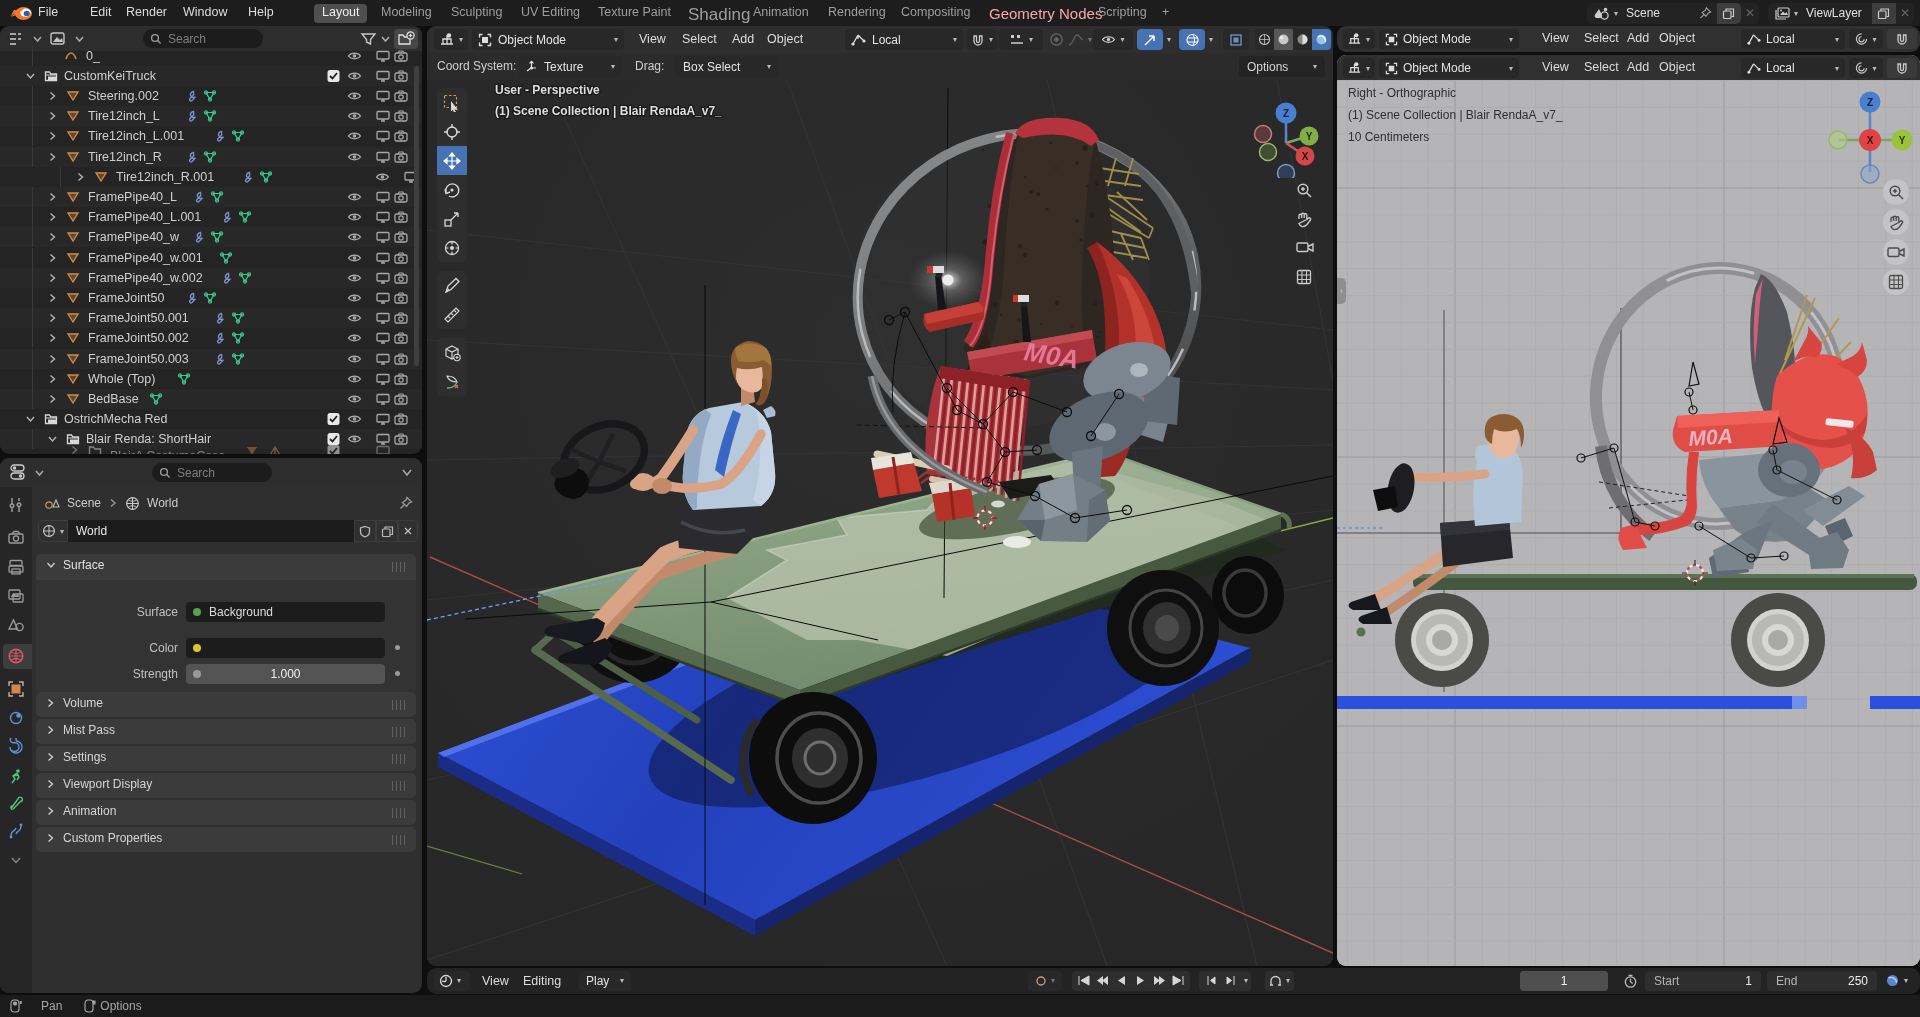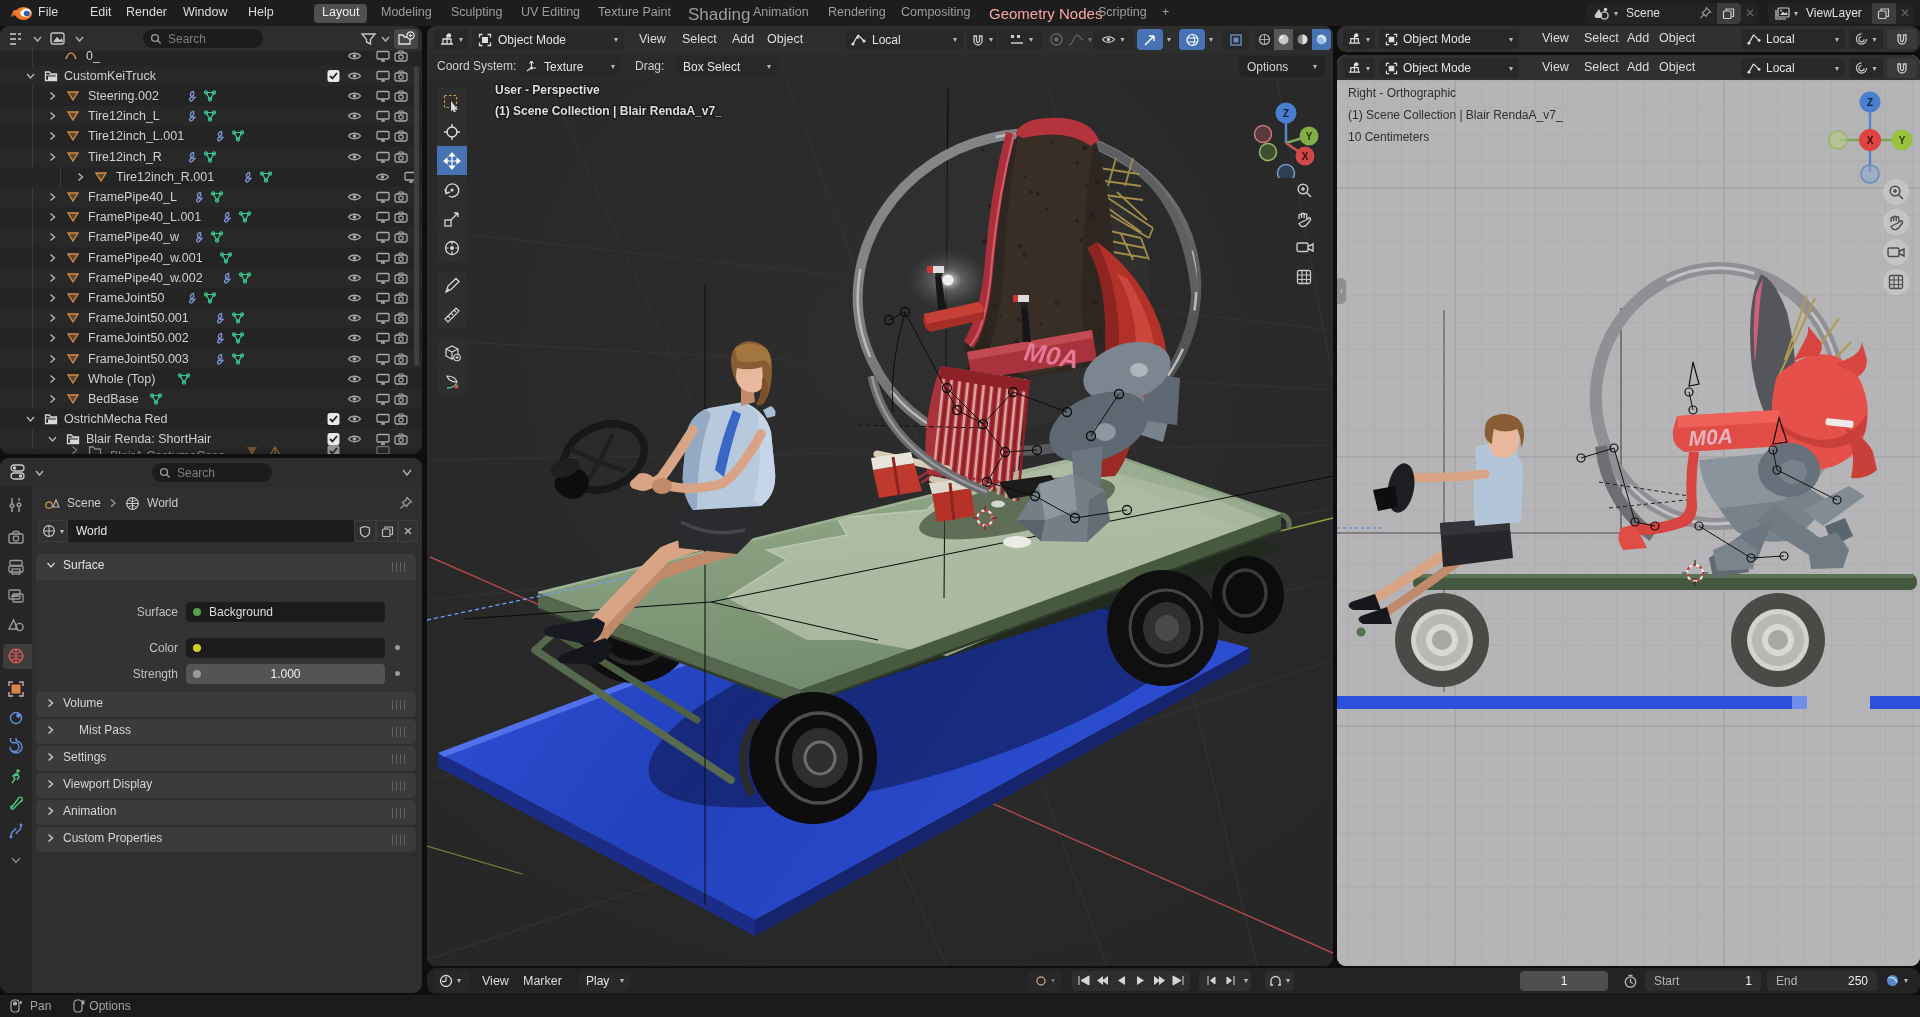--- a/index.html
+++ b/index.html
@@ -905,21 +905,21 @@
           <path d="M2.5 1.5 l4 3.5 -4 3.5" stroke="#ccc" stroke-width="1.4" fill="none"></path>
         </svg>
 <span style="margin-left:8px">Volume</span>
       </div>
 <div class="abs" style="left:392px;top:242px;width:16px;height:10px;background:repeating-linear-gradient(90deg,#6a6a6a 0 1.5px,transparent 1.5px 4px);opacity:.8"></div>
 <div class="abs" style="left:36px;top:261px;width:380px;height:25px;background:#3b3b3b;border-radius:5px"></div>
 <div class="abs row" style="left:46px;top:265px;color:#d5d5d5">
 <svg width="9" height="10" viewBox="0 0 9 10">
           <path d="M2.5 1.5 l4 3.5 -4 3.5" stroke="#ccc" stroke-width="1.4" fill="none"></path>
         </svg>
-<span style="margin-left:24px">Mist Pass</span>
+<span style="margin-left:8px">Mist Pass</span>
       </div>
 <div class="abs" style="left:392px;top:269px;width:16px;height:10px;background:repeating-linear-gradient(90deg,#6a6a6a 0 1.5px,transparent 1.5px 4px);opacity:.8"></div>
 <div class="abs" style="left:36px;top:288px;width:380px;height:25px;background:#3b3b3b;border-radius:5px"></div>
 <div class="abs row" style="left:46px;top:292px;color:#d5d5d5">
 <svg width="9" height="10" viewBox="0 0 9 10">
           <path d="M2.5 1.5 l4 3.5 -4 3.5" stroke="#ccc" stroke-width="1.4" fill="none"></path>
         </svg>
 <span style="margin-left:8px">Settings</span>
       </div>
 <div class="abs" style="left:392px;top:296px;width:16px;height:10px;background:repeating-linear-gradient(90deg,#6a6a6a 0 1.5px,transparent 1.5px 4px);opacity:.8"></div>
@@ -1737,21 +1737,21 @@
 </div>
 <div class="ed" style="left:427px;top:967.5px;width:1493px;height:26px;background:#232323">
 <div class="abs row pill" style="left:7px;top:3px;width:36px;height:20px;padding-left:5px">
 <svg width="14" height="14" viewBox="0 0 14 14">
           <circle cx="7" cy="7" r="5.5" fill="none" stroke="#ddd" stroke-width="1.3"></circle>
           <path d="M7 7 L7 3 M7 7 a4 4 0 0 1 -4 0" fill="#ddd" stroke="#ddd" stroke-width="1.2"></path>
         </svg>
         <span class="dd">▾</span>
       </div>
 <div class="abs menu" style="left:55px;top:6px">View</div>
-<div class="abs menu" style="left:96px;top:6px">Marker</div>
+<div class="abs menu" style="left:96px;top:6px">Editing</div>
 <div class="abs row pill" style="left:152px;top:3px;width:52px;height:20px;padding:0 7px">Play<span class="dd" style="margin-left:auto">▾</span></div>
 <div class="abs row" style="left:601px;top:3px;height:20px">
 <div class="pill" style="width:34px;height:20px;justify-content:center">
           <svg width="12" height="12" viewBox="0 0 12 12">
             <circle cx="6" cy="6" r="4" fill="none" stroke="#b98" stroke-width="1.4"></circle>
           </svg>
           <span class="dd" style="opacity:.5">▾</span>
         </div>
       </div>
 <div class="abs row" style="left:645px;top:3px;height:20px;background:#2e2e2e;border-radius:4px;padding:0 2px">
@@ -1827,20 +1827,20 @@
         <span class="dd">▾</span>
       </div>
 </div>
 <div class="abs" style="left:0;top:995px;width:1920px;height:22px;background:#1b1b1b">
 <div class="abs row" style="left:10px;top:3px;height:16px;color:#a5a5a5">
 <svg width="12" height="15" viewBox="0 0 12 15">
           <rect x="1" y="1" width="8" height="12" rx="3" fill="none" stroke="#a5a5a5" stroke-width="1.2"></rect>
           <rect x="3" y="2.5" width="4" height="4" rx="1.5" fill="#a5a5a5"></rect>
           <path d="M10.5 2 v3 M11.8 2 v3" stroke="#a5a5a5" stroke-width="1"></path>
         </svg>
-<span style="margin-left:8px">Pan</span>
+<span style="margin-left:19px">Pan</span>
 <svg style="margin-left:22px" width="12" height="15" viewBox="0 0 12 15">
           <rect x="1" y="1" width="8" height="12" rx="3" fill="none" stroke="#a5a5a5" stroke-width="1.2"></rect>
           <path d="M9 1.5 h2.5 v4 H9" fill="#a5a5a5"></path>
         </svg>
 <span style="margin-left:4px">Options</span>
       </div>
 </div>
 </div>
 </body></html>

